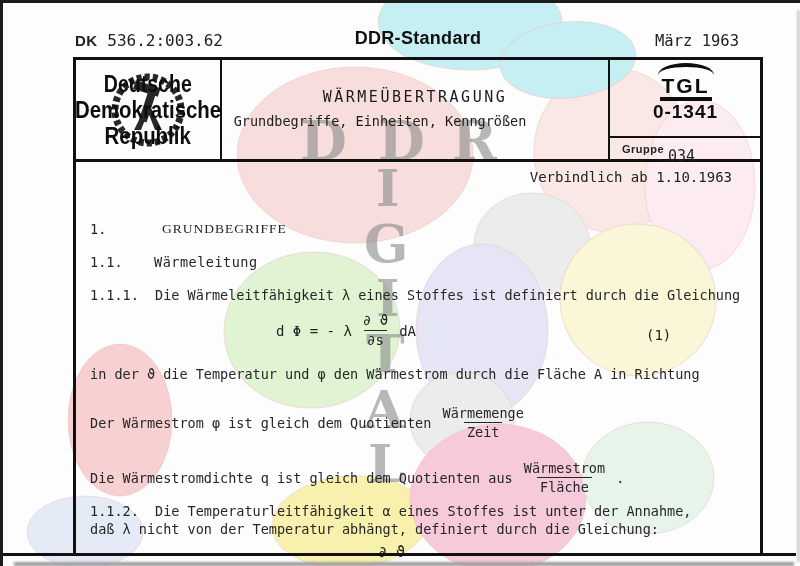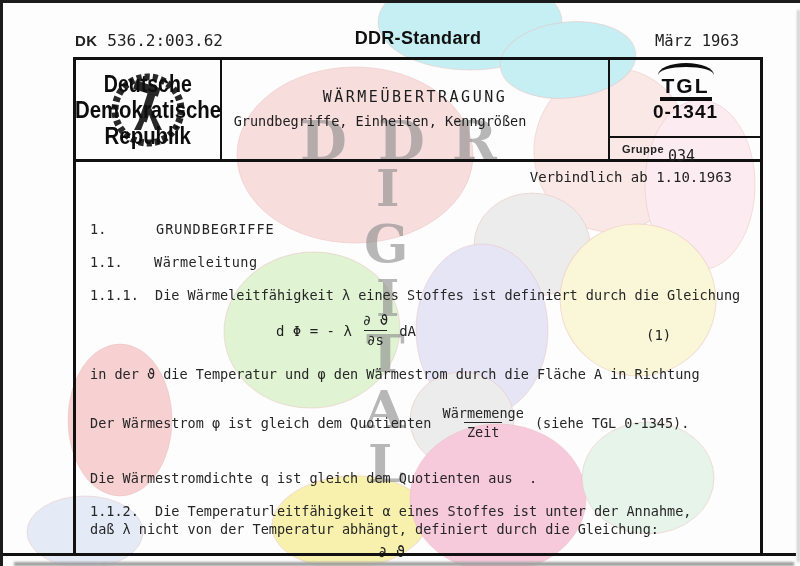--- a/index.html
+++ b/index.html
@@ -69,21 +69,21 @@
             letter-spacing:2px;line-height:21px;color:#0d0d0d;border-bottom:4px solid #0d0d0d;padding:0 2px 1px 2px;}
   .tgl-num{font-family:"Liberation Sans",sans-serif;font-weight:bold;font-size:19px;
            letter-spacing:1px;color:#0d0d0d;}
   .gruppe-label{left:622px;top:143px;font-family:"Liberation Sans",sans-serif;font-weight:bold;
                 font-size:11px;letter-spacing:.5px;}
   .gruppe-num{left:668px;top:139px;font-size:15px;margin-top:8px;}
 
   
   .body-line{font-size:13.5px;color:#262626;}
   .valid{left:500px;top:169px;width:232px;text-align:right;font-size:14px;}
-  .s1-num{left:90px;top:221px;} .s1-title{left:156px;top:221px;letter-spacing:1px;}
+  .s1-num{left:90px;top:221px;} .s1-title{left:162px;top:221px;letter-spacing:1px;font-family:Liberation Serif, serif;}
   .s11-num{left:90px;top:254px;} .s11-title{left:154px;top:254px;letter-spacing:.5px;}
   .s111{left:90px;top:287px;}
   .para1a{left:90px;top:366px;} .para1b{left:90px;top:384px;}
 
   .eq1{left:276px;top:312px;display:flex;align-items:center;gap:8px;font-size:14px;z-index:4;position:absolute;}
   .eqnum{left:646px;top:327px;font-size:14px;}
   .frac{display:inline-flex;flex-direction:column;align-items:center;line-height:1.25;}
   .frac .num{padding:0 3px;}
   .frac .den{border-top:1.5px solid #262626;padding:1px 3px 0 3px;}
   .inlinepara{position:absolute;display:flex;align-items:center;z-index:4;font-size:13.5px;color:#262626;white-space:pre;}
@@ -183,25 +183,28 @@
   <div class="txt mono eqnum">(1)</div>
 
   <div class="txt mono body-line para1a">in der ϑ die Temperatur und φ den Wärmestrom durch die Fläche A in Richtung</div>
 
   <div class="inlinepara mono p2">
     <span>Der Wärmestrom φ ist gleich dem Quotienten </span>
     <span class="frac">
       <span class="num">Wärmemenge</span>
       <span class="den">Zeit</span>
     </span>
-    <span> (siehe TGL 0-1345).</span>
   </div>
 
   <div class="inlinepara mono p3">
     <span>Die Wärmestromdichte q ist gleich dem Quotienten aus </span>
+    <span class="frac">
+      <span class="num">Wärmestrom</span>
+      <span class="den">Fläche</span>
+    </span>
     <span> .</span>
   </div>
 
   <div class="txt mono body-line s112a">1.1.2.  Die Temperaturleitfähigkeit α eines Stoffes ist unter der Annahme,</div>
   <div class="txt mono body-line s112b">daß λ nicht von der Temperatur abhängt, definiert durch die Gleichung:</div>
   <div class="txt mono cutoff">∂ ϑ</div>
 
   <div class="edge-top"></div>
   <div class="edge-left"></div>
   <div class="shadow-bottom"></div>

